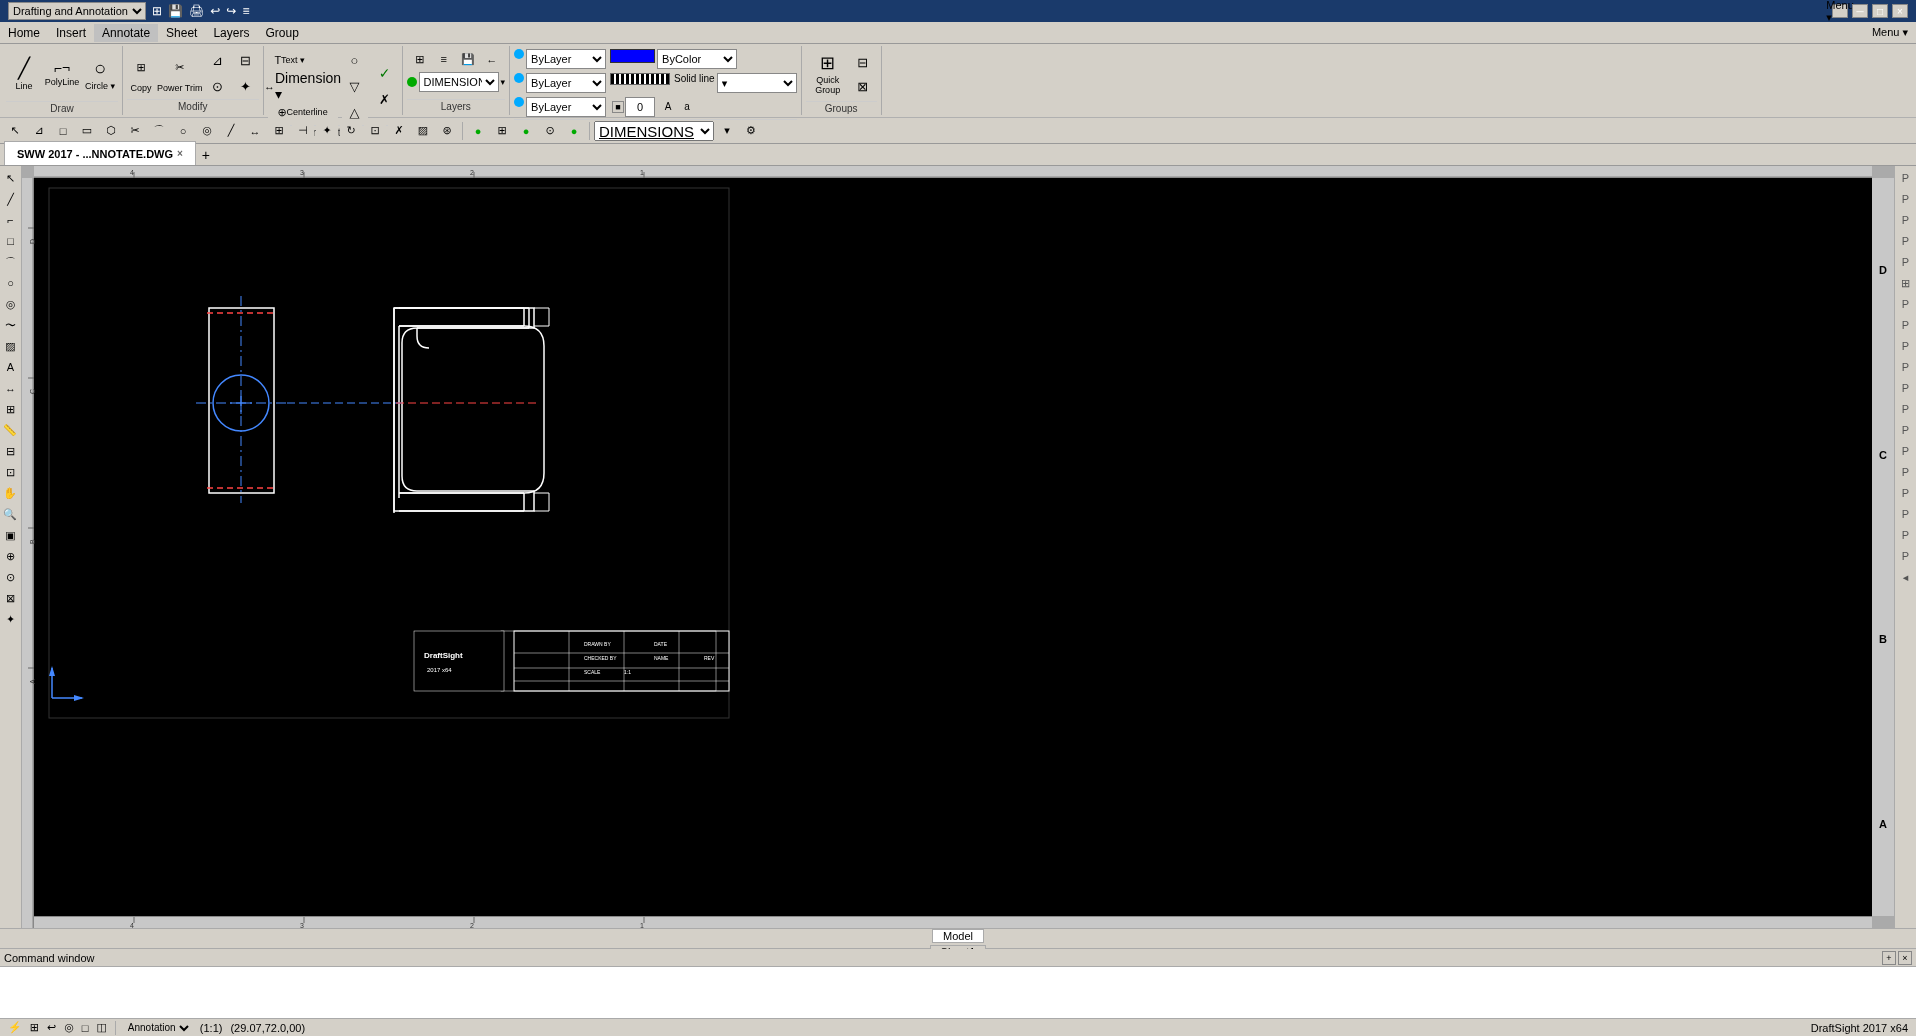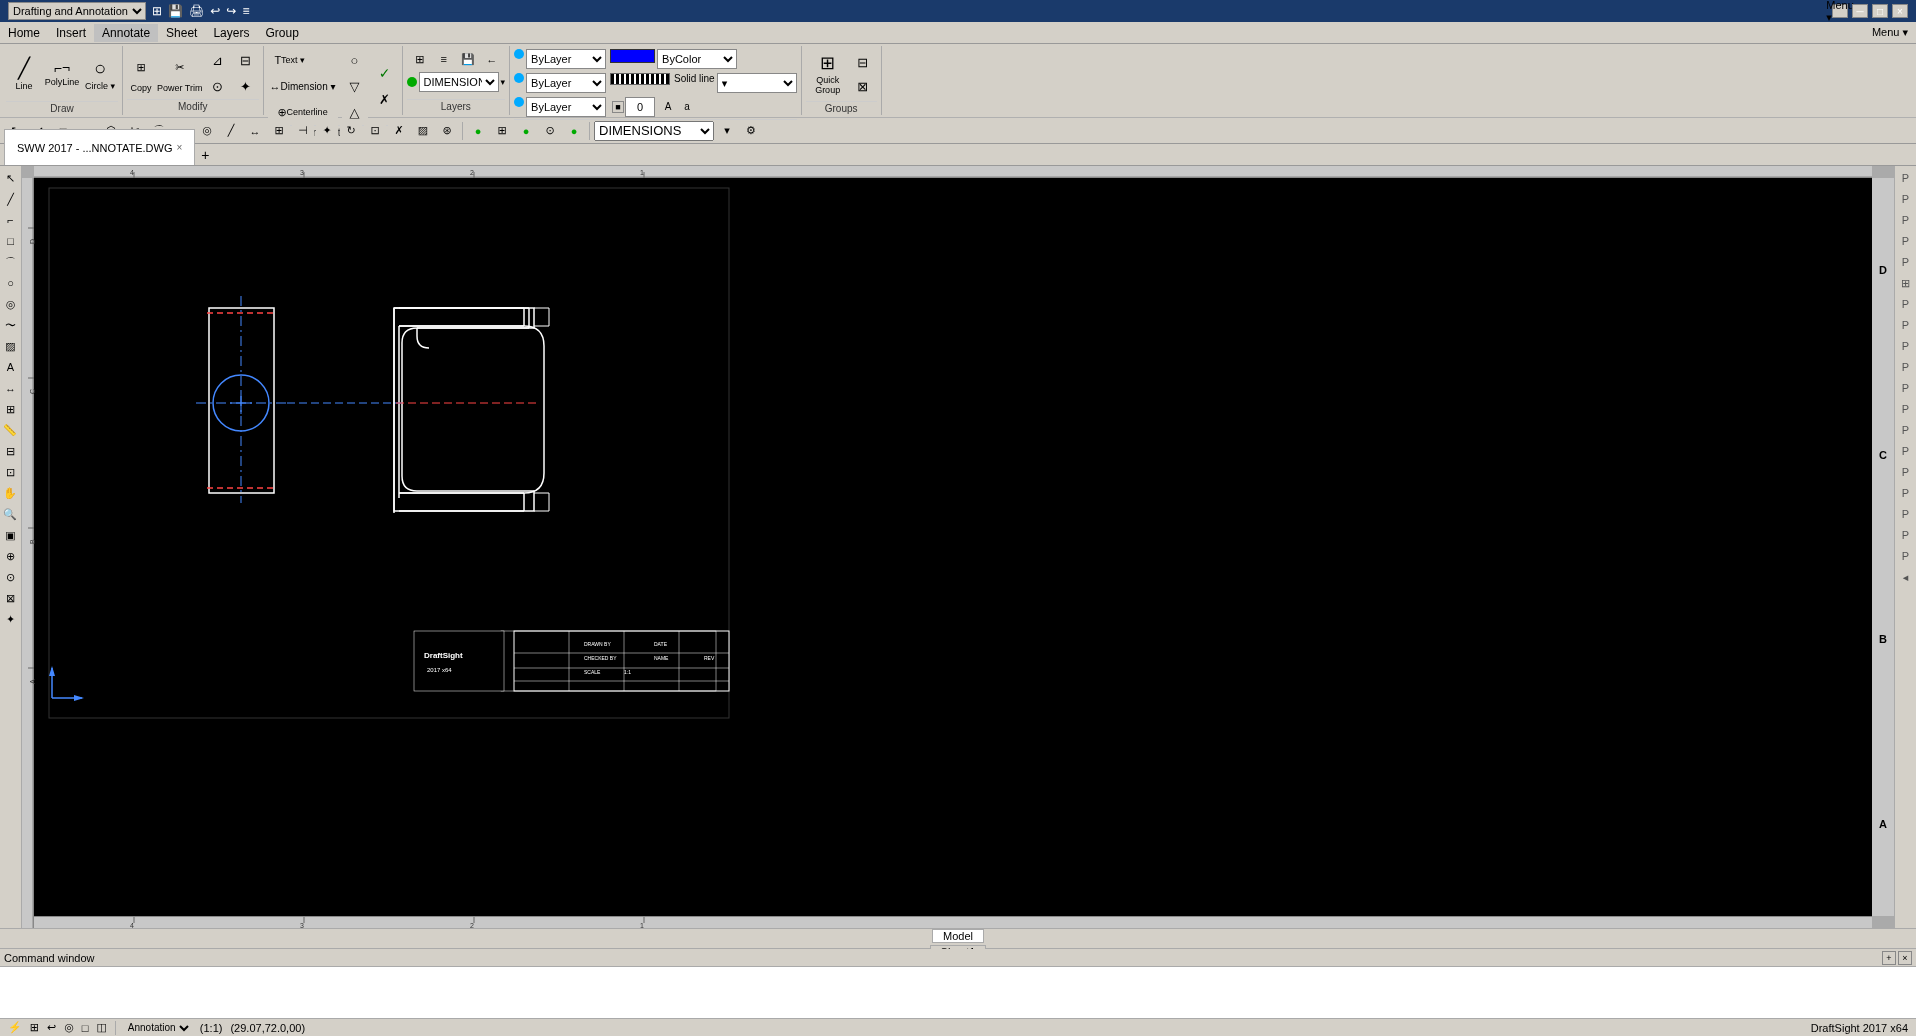--- a/index.html
+++ b/index.html
@@ -24,21 +24,21 @@
     
     #quick-tools { height: 26px; background: #d4d0c8; border-bottom: 1px solid #999; display: flex; align-items: center; padding: 0 4px; gap: 2px; }
     .qt-btn { width: 22px; height: 20px; background: #d4d0c8; border: 1px solid transparent; display: flex; align-items: center; justify-content: center; cursor: pointer; font-size: 11px; }
 
     
     #left-toolbar { width: 22px; background: #d4d0c8; border-right: 1px solid #aaa; display: flex; flex-direction: column; align-items: center; padding: 2px 0; gap: 1px; overflow: hidden; }
     .lt-btn { width: 20px; height: 20px; background: #d4d0c8; border: 1px solid transparent; display: flex; align-items: center; justify-content: center; cursor: pointer; font-size: 11px; }
 
     
     #tab-bar { height: 22px; background: #d4d0c8; display: flex; align-items: flex-end; border-bottom: 1px solid #999; padding-left: 4px; }
-    .tab { height: 36px; padding: 0 12px; background: #d4d0c8; border: 1px solid #aaa; border-bottom: none; display: flex; align-items: center; gap: 4px; cursor: pointer; font-size: 11px; }
+    .tab { height: 24px; padding: 0 12px; background: #d4d0c8; border: 1px solid #aaa; border-bottom: none; display: flex; align-items: center; gap: 4px; cursor: pointer; font-size: 11px; font-weight: bold; }
     .tab.active { background: white; }
     .tab .close { font-size: 10px; color: #666; cursor: pointer; }
     .tab-add { width: 20px; height: 20px; display: flex; align-items: center; justify-content: center; cursor: pointer; font-size: 14px; }
 
     
     #right-panel { width: 22px; background: #d4d0c8; border-left: 1px solid #aaa; display: flex; flex-direction: column; align-items: center; padding: 2px 0; gap: 1px; }
     .rp-btn { width: 20px; height: 20px; background: #d4d0c8; border: 1px solid transparent; display: flex; align-items: center; justify-content: center; cursor: pointer; font-size: 9px; color: #555; }
 
     
     #command-window { height: 70px; background: #f0f0f0; border-top: 1px solid #aaa; display: flex; flex-direction: column; }
@@ -176,21 +176,21 @@
       <div style="display:flex;flex-direction:column;gap:2px;">
         <div style="display:flex;align-items:center;gap:1px;">
           <div class="sm-btn" style="width:44px;font-size:11px;">
             <span>T</span>
             <span style="font-size:9px;"> Text ▾</span>
           </div>
         </div>
         <div style="display:flex;align-items:center;gap:1px;">
           <div class="sm-btn" style="width:70px;font-size:11px;">
             <span>↔</span>
-            <span style="font-size:10px;"> Dimension ▾</span>
+            <span style="font-size:14px;"> Dimension ▾</span>
           </div>
         </div>
         <div style="display:flex;align-items:center;gap:1px;">
           <div class="sm-btn" style="width:70px;font-size:11px;">
             <span>⊕</span>
             <span style="font-size:9px;"> Centerline</span>
           </div>
         </div>
       </div>
       <div style="display:flex;flex-direction:column;gap:2px;">
@@ -317,21 +317,21 @@
   <div class="qt-btn">✗</div>
   <div class="qt-btn">▨</div>
   <div class="qt-btn">⊛</div>
   <div style="width:1px;height:18px;background:#aaa;margin:0 2px;"></div>
   <div class="qt-btn" style="color:#0a0;">●</div>
   <div class="qt-btn">⊞</div>
   <div class="qt-btn" style="color:#0a0;">●</div>
   <div class="qt-btn">⊙</div>
   <div class="qt-btn" style="color:#0a0;">●</div>
   <div style="width:1px;height:18px;background:#aaa;margin:0 2px;"></div>
-  <select style="height:20px;font-size:13px;min-width:120px;">
+  <select style="height:20px;font-size:15px;min-width:120px;text-decoration:underline;">
     <option>DIMENSIONS</option>
   </select>
   <div class="qt-btn">▾</div>
   <div class="qt-btn">⚙</div>
 </div>
 
 <div id="tab-bar">
   <div class="tab active">
     <span>SWW 2017 - ...NNOTATE.DWG</span>
     <span class="close">×</span>

